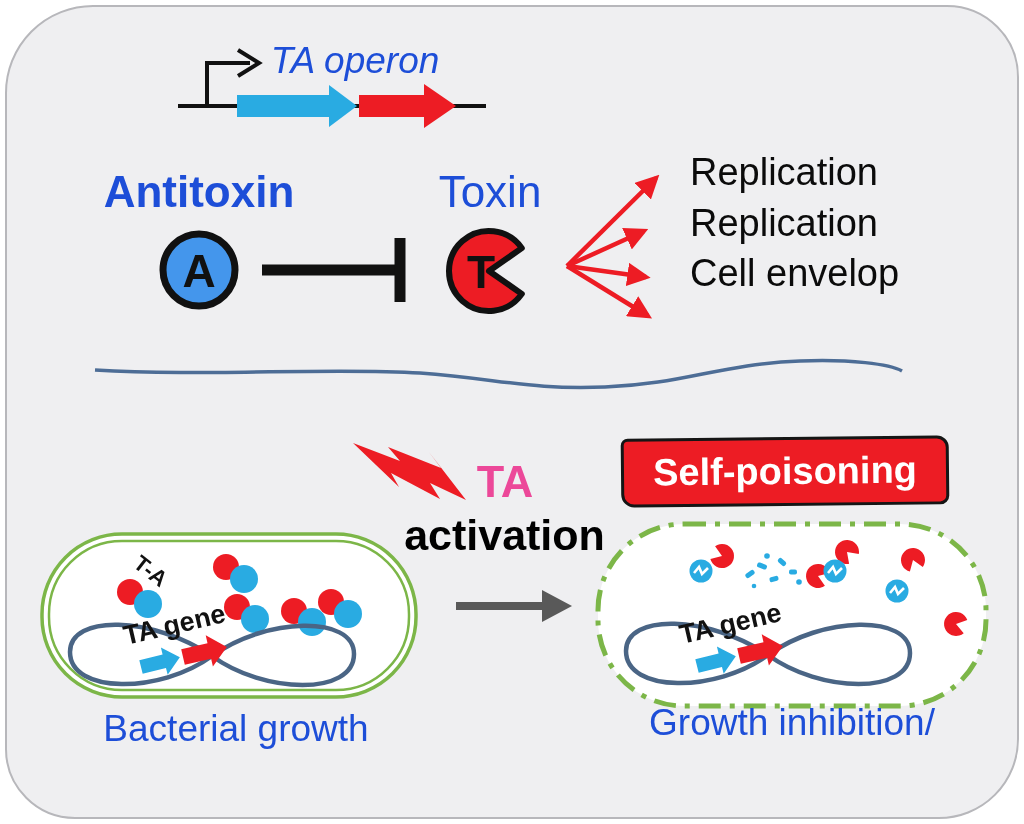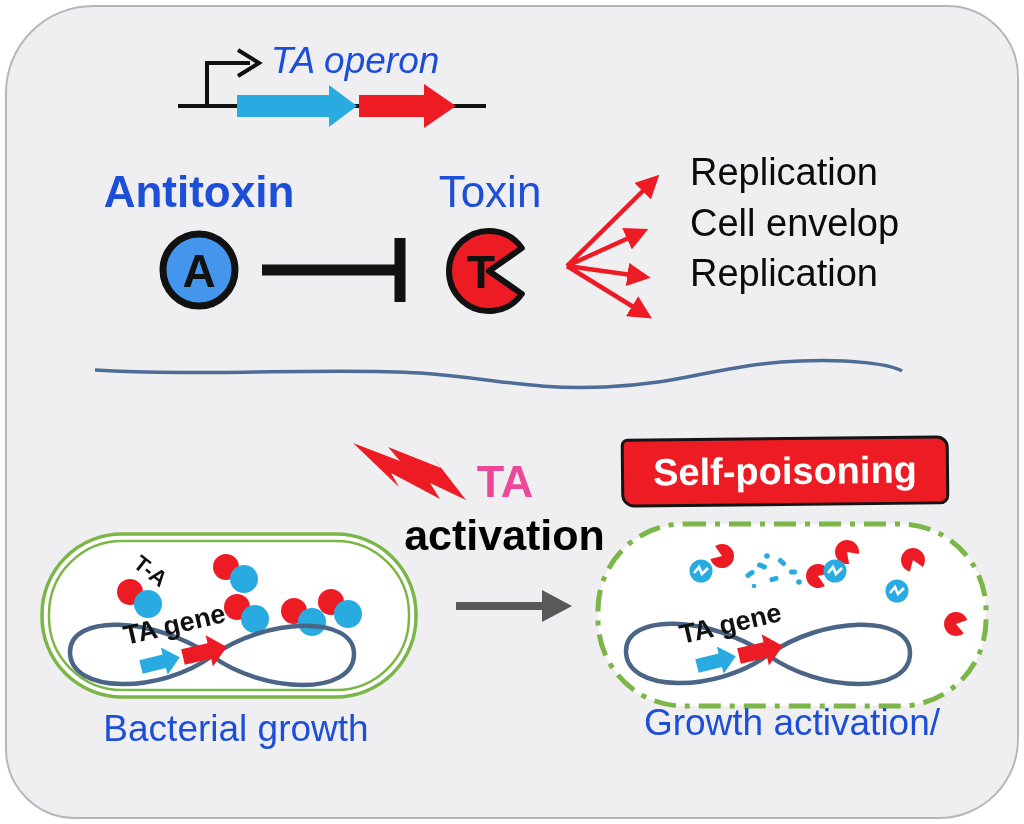--- a/index.html
+++ b/index.html
@@ -156,28 +156,28 @@
       <text transform="translate(126,645) rotate(-13)" font-size="27" font-weight="bold" fill="#111">TA gene</text>
     </g>
   </svg>
 
   <div class="txt operon-label">TA operon</div>
   <div class="txt antitoxin-label">Antitoxin</div>
   <div class="txt toxin-label">Toxin</div>
 
   <div class="targets">
     <div class="target-item">Replication</div>
+    <div class="target-item">Replication</div>
     <div class="target-item">Cell envelop</div>
-    <div class="target-item">Replication</div>
   </div>
 
   <div class="txt activation-1">TA</div>
   <div class="txt activation-2">activation</div>
 
   <div class="banner">
     <span>Self-poisoning</span>
   </div>
 
   <div class="txt caption-left">Bacterial growth</div>
   <div class="txt caption-right">
-    <div>Growth activation/</div>
+    <div>Growth inhibition/</div>
   </div>
 </div>
 
 </body></html>

